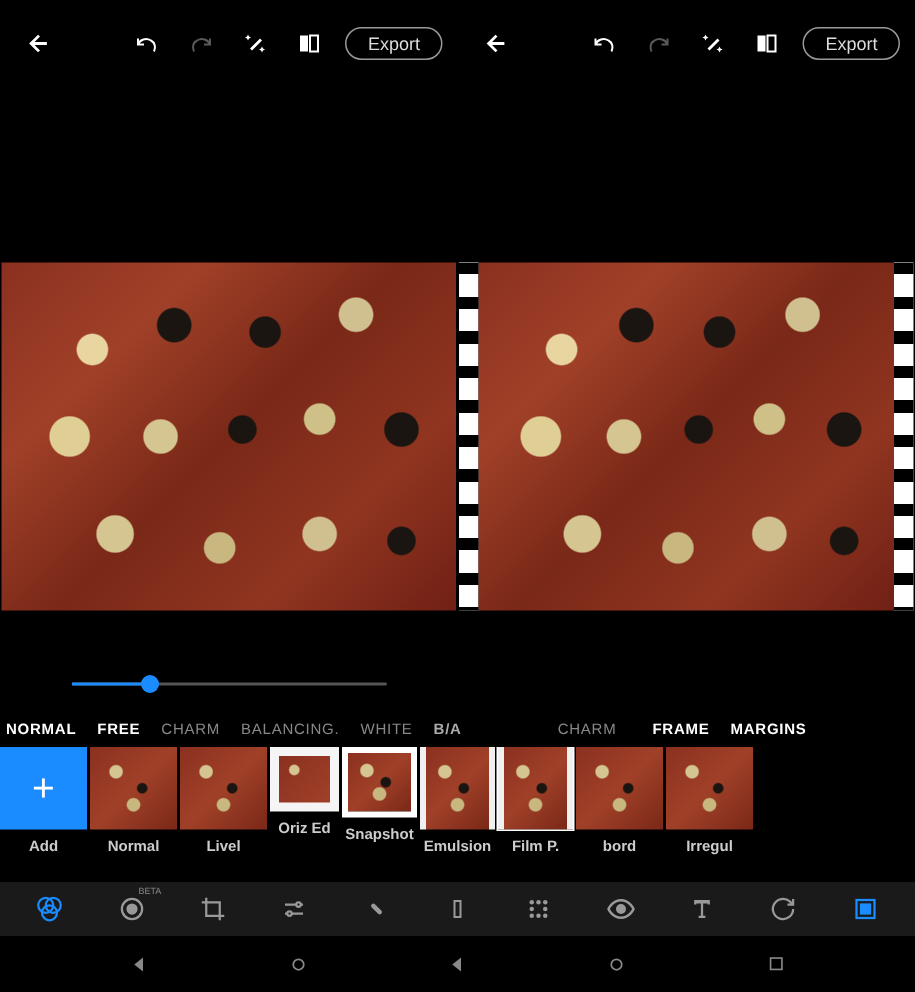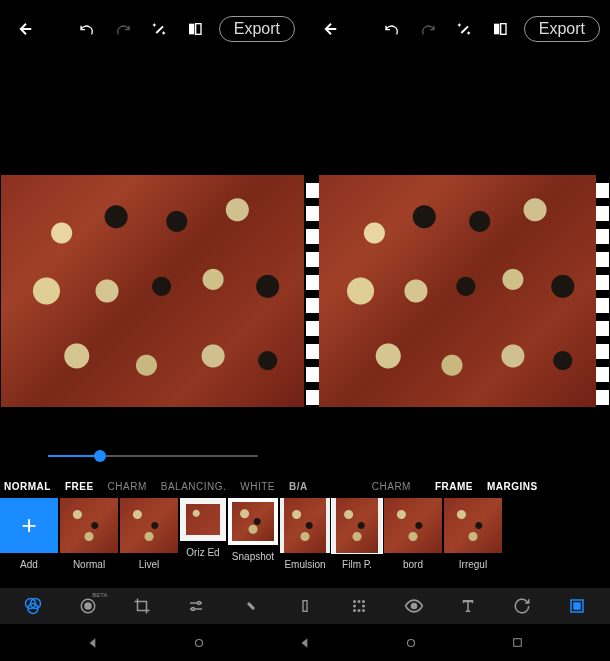--- a/index.html
+++ b/index.html
@@ -35,21 +35,21 @@
       display: flex;
       align-items: center;
       justify-content: center;
       color: #fff;
       cursor: pointer;
     }
     .export-btn {
       border: 1px solid #999;
       border-radius: 14px;
       padding: 3px 14px;
-      font-size: 16px;
+      font-size: 12px;
       color: #ddd;
       margin-left: 6px;
       cursor: pointer;
     }
     .preview-area {
       position: absolute;
       top: 58px;
       left: 0;
       width: 610px;
       height: 380px;
@@ -218,20 +218,21 @@
         linear-gradient(135deg, #8b3020, #a04028);
     }
     .thumb-label {
       font-size: 10px;
       color: #ccc;
       margin-top: 6px;
       text-align: right;
       max-width: 58px;
       overflow: hidden;
       white-space: nowrap;
+      font-weight: bold;
     }
     .bottom-tools {
       position: absolute;
       top: 588px;
       left: 0;
       width: 610px;
       height: 36px;
       background: #1a1a1a;
       display: flex;
       align-items: center;

